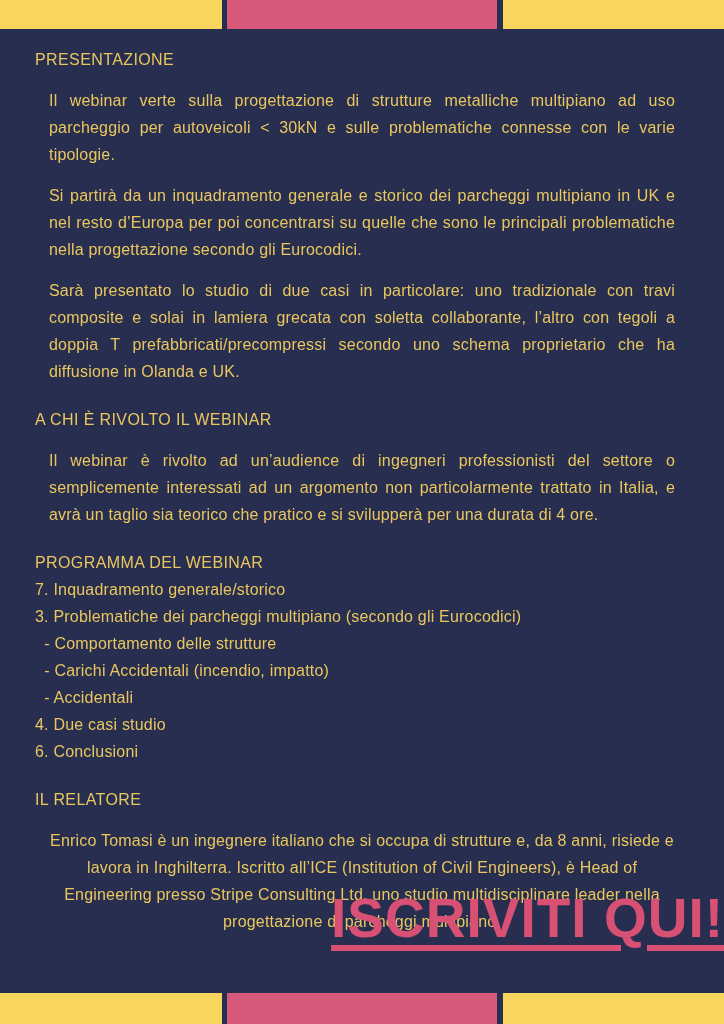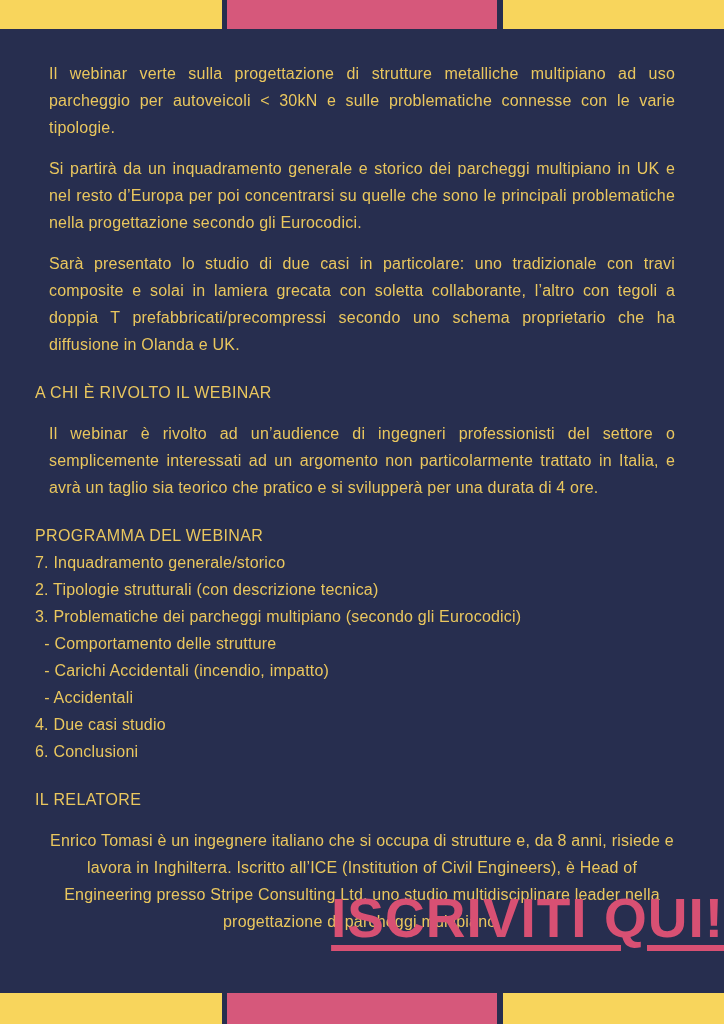--- a/index.html
+++ b/index.html
@@ -64,34 +64,34 @@
 
 <div class="band band-top">
   <div class="seg seg-yellow seg-left"></div>
   <div class="seg seg-pink seg-center"></div>
   <div class="seg seg-yellow seg-right"></div>
 </div>
 
 <div class="content">
 
   <div class="section">
+    <h2 class="section-heading">PRESENTAZIONE</h2>
     <p>Il webinar verte sulla progettazione di strutture metalliche multipiano ad uso parcheggio per autoveicoli &lt; 30kN e sulle problematiche connesse con le varie tipologie.</p>
     <p>Si partirà da un inquadramento generale e storico dei parcheggi multipiano in UK e nel resto d’Europa per poi concentrarsi su quelle che sono le principali problematiche nella progettazione secondo gli Eurocodici.</p>
     <p>Sarà presentato lo studio di due casi in particolare: uno tradizionale con travi composite e solai in lamiera grecata con soletta collaborante, l’altro con tegoli a doppia T prefabbricati/precompressi secondo uno schema proprietario che ha diffusione in Olanda e UK.</p>
   </div>
 
   <div class="section">
     <h2 class="section-heading">A CHI È RIVOLTO IL WEBINAR</h2>
     <p>Il webinar è rivolto ad un’audience di ingegneri professionisti del settore o semplicemente interessati ad un argomento non particolarmente trattato in Italia, e avrà un taglio sia teorico che pratico e si svilupperà per una durata di 4 ore.</p>
   </div>
 
   <div class="section">
     <h2 class="section-heading">PROGRAMMA DEL WEBINAR</h2>
     <div class="program-item">7. Inquadramento generale/storico</div>
-    <div class="program-item">2. Tipologie strutturali (con descrizione tecnica)</div>
     <div class="program-item">3. Problematiche dei parcheggi multipiano (secondo gli Eurocodici)</div>
     <div class="program-item">  - Comportamento delle strutture</div>
     <div class="program-item">  - Carichi Accidentali (incendio, impatto)</div>
     <div class="program-item">  - Accidentali</div>
     <div class="program-item">4. Due casi studio</div>
     <div class="program-item">6. Conclusioni</div>
   </div>
 
   <div class="section">
     <h2 class="section-heading">IL RELATORE</h2>

